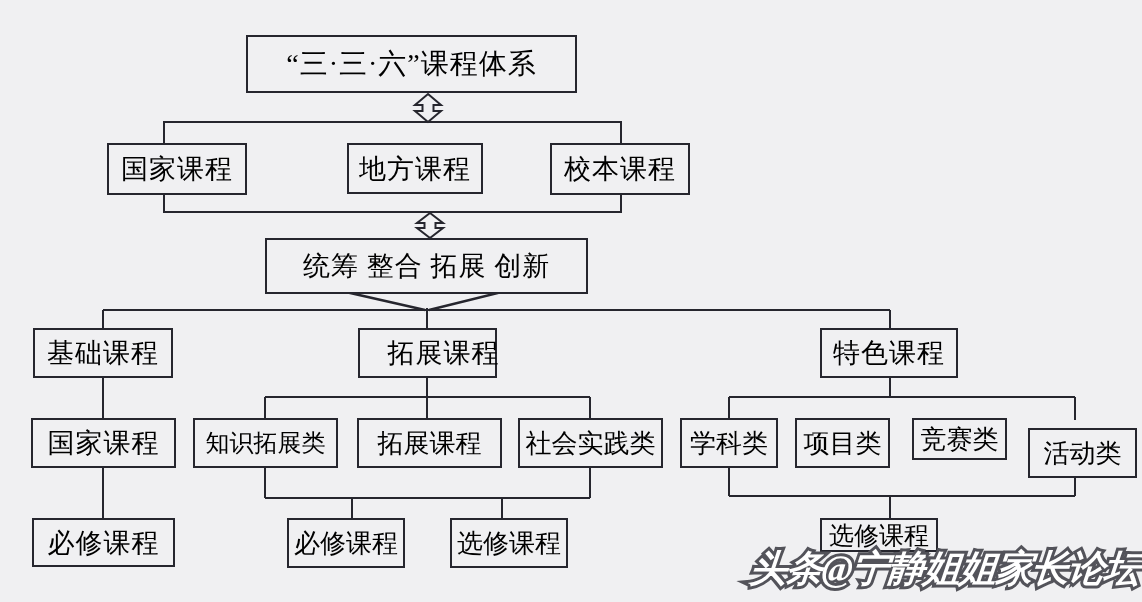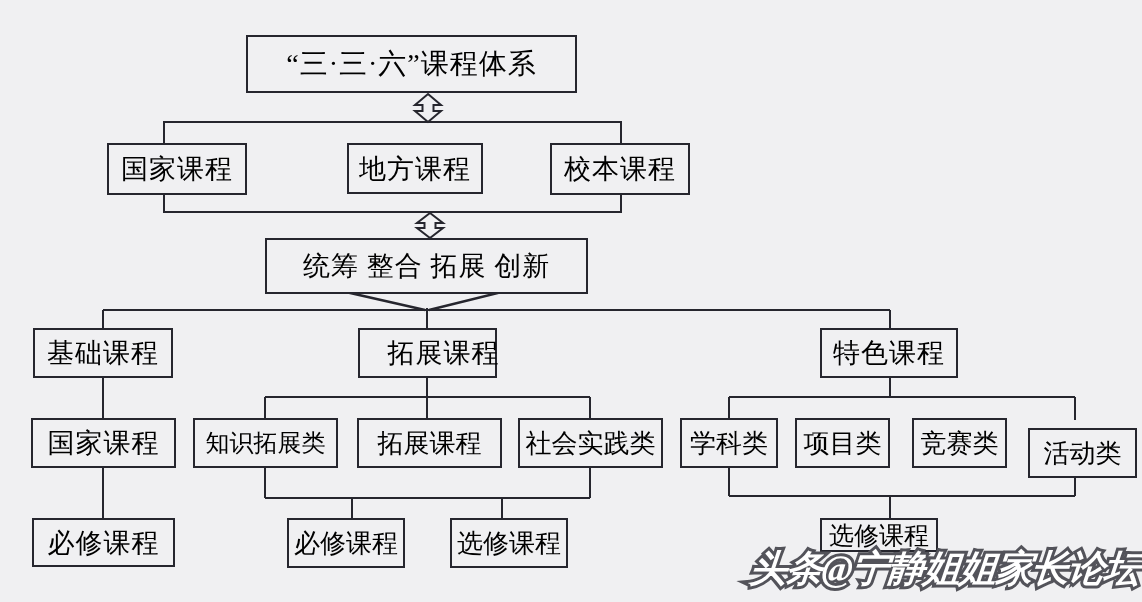--- a/index.html
+++ b/index.html
@@ -34,21 +34,21 @@
   .n-tongchou{left:265px;top:238px;width:323px;height:56px;}
   .n-jichu   {left:33px; top:328px;width:140px;height:50px;}
   .n-tuozhan {left:358px;top:328px;width:139px;height:50px;padding-left:32px;}
   .n-tese    {left:820px;top:328px;width:138px;height:50px;}
   .n-guojia2 {left:31px; top:418px;width:145px;height:50px;}
   .n-zhishi  {left:193px;top:418px;width:145px;height:50px;font-size:24px;letter-spacing:0;}
   .n-zhiye   {left:357px;top:418px;width:145px;height:50px;font-size:26px;letter-spacing:0;}
   .n-shehui  {left:518px;top:418px;width:145px;height:50px;font-size:26px;letter-spacing:0;}
   .n-xueke   {left:680px;top:418px;width:98px; height:50px;font-size:26px;letter-spacing:0;}
   .n-xiangmu {left:795px;top:418px;width:95px; height:50px;font-size:26px;letter-spacing:0;}
-  .n-jingsai {left:912px;top:418px;width:95px; height:50px;font-size:26px;letter-spacing:0;}
+  .n-jingsai {left:912px;top:418px;width:95px; height:42px;font-size:26px;letter-spacing:0;}
   .n-huodong {left:1028px;top:428px;width:109px;height:50px;font-size:26px;letter-spacing:0;}
   .n-bixiu1  {left:32px; top:518px;width:143px;height:49px;}
   .n-bixiu2  {left:287px;top:518px;width:118px;height:50px;font-size:26px;letter-spacing:0;}
   .n-xuanxiu1{left:450px;top:518px;width:118px;height:50px;font-size:26px;letter-spacing:0;}
   .n-xuanxiu2{left:820px;top:518px;width:118px;height:34px;font-size:25px;letter-spacing:0;}
   .watermark{
     position:absolute;right:2px;bottom:8px;z-index:3;
     font-size:37px;font-weight:700;font-style:italic;
     color:#ffffff;
     -webkit-text-stroke:6px #53535a;

